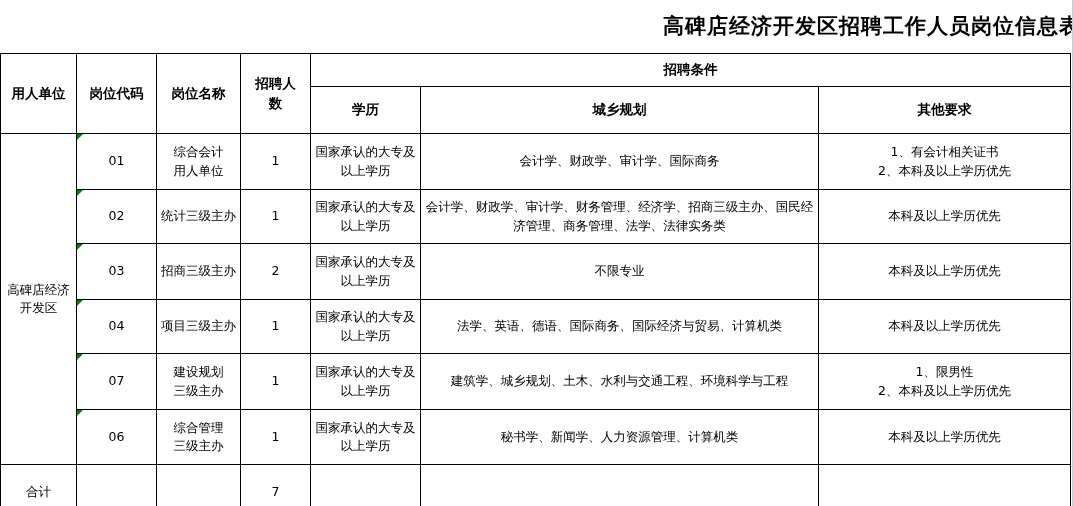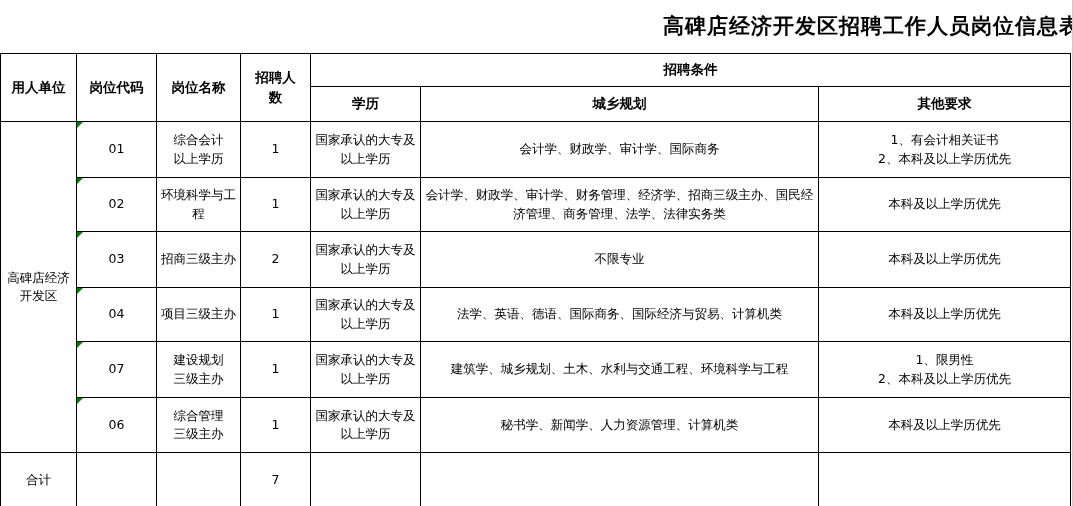--- a/index.html
+++ b/index.html
@@ -86,43 +86,43 @@
 
     <tbody>
         <tr style="height:33px">
       <th rowspan="2">用人单位</th>
       <th rowspan="2">岗位代码</th>
       <th rowspan="2">岗位名称</th>
       <th rowspan="2">招聘人
 数</th>
       <th colspan="3">招聘条件</th>
     </tr>
-    <tr style="height:35px">
+    <tr style="height:47px">
       <th>学历</th>
       <th>城乡规划</th>
       <th>其他要求</th>
     </tr>
 
     <tr style="height:56px">
       <td rowspan="6">高碑店经济
 开发区</td>
       <td><span class="tri"></span><span>01</span></td>
       <td>综合会计
-以上学历</td>
+用人单位</td>
       <td>1</td>
       <td>国家承认的大专及
 以上学历</td>
       <td>会计学、财政学、审计学、国际商务</td>
       <td class="left-align">1、有会计相关证书
 2、本科及以上学历优先</td>
     </tr>
 
     <tr style="height:54px">
       <td><span class="tri"></span><span>02</span></td>
-      <td>环境科学与工程</td>
+      <td>统计三级主办</td>
       <td>1</td>
       <td>国家承认的大专及
 以上学历</td>
       <td>会计学、财政学、审计学、财务管理、经济学、招商三级主办、国民经
 济管理、商务管理、法学、法律实务类</td>
       <td class="left-align">本科及以上学历优先</td>
     </tr>
 
     <tr style="height:56px">
       <td><span class="tri"></span><span>03</span></td>

